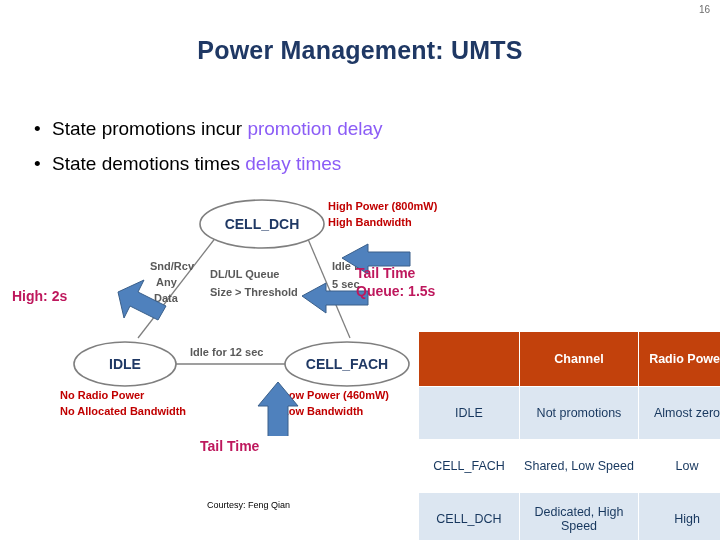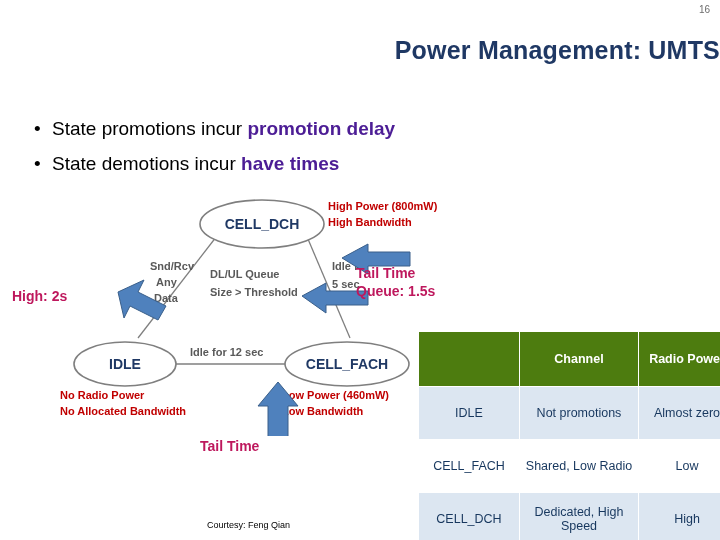--- a/index.html
+++ b/index.html
@@ -24,21 +24,21 @@
     top: 4px;
     right: 10px;
     font-size: 10px;
     color: #6d6d6d;
   }
   .title {
     position: absolute;
     top: 36px;
     left: 0;
     width: 720px;
-    text-align: right;
+    text-align: center;
     font-size: 25px;
     font-weight: bold;
     color: #1f3864;
     letter-spacing: 0.2px;
   }
   .bullets {
     position: absolute;
     top: 116px;
     left: 34px;
     width: 640px;
@@ -52,22 +52,22 @@
     line-height: 1.35;
   }
   .bullet .dot {
     position: absolute;
     left: 0;
     top: 0;
     font-size: 19px;
     line-height: 1.35;
   }
   .bullet .hl {
-    color: #4c1d95;
-    font-weight: bold;
+    color: #8b5cf6;
+    font-weight: normal;
   }
 
   
   .diagram {
     position: absolute;
     left: 50px;
     top: 186px;
     width: 390px;
     height: 240px;
   }
@@ -102,21 +102,20 @@
   }
   #annot-delay2 { left: 12px; top: 288px; }
   #annot-tail15 { left: 356px; top: 265px; }
   #annot-tailtime-bottom { left: 200px; top: 438px; }
   .courtesy {
     position: absolute;
     left: 207px;
     top: 500px;
     font-size: 9px;
     color: #000000;
-    margin-top: 20px;
   }
 
   
   .table-wrap {
     position: absolute;
     left: 418px;
     top: 331px;
     width: 290px;
   }
   table.stat {
@@ -125,21 +124,21 @@
     table-layout: fixed;
   }
   table.stat th, table.stat td {
     border: 1px solid #ffffff;
     padding: 5px 4px;
     text-align: center;
     font-size: 12.5px;
     vertical-align: middle;
   }
   table.stat thead th {
-    background: #4d7c0f;
+    background: #c2410c;
     color: #ffffff;
     font-weight: bold;
     height: 44px;
   }
   table.stat tbody td {
     background: #dce6f1;
     color: #17375e;
     height: 42px;
   }
   table.stat tbody tr.alt td {
@@ -158,21 +157,21 @@
 
   <div class="title">Power Management: UMTS</div>
 
   <div class="bullets">
     <div class="bullet">
       <span class="dot">•</span>
       <span>State promotions incur </span><span class="hl">promotion delay</span>
     </div>
     <div class="bullet">
       <span class="dot">•</span>
-      <span>State demotions incur </span><span class="hl">have times</span>
+      <span>State demotions times </span><span class="hl">delay times</span>
     </div>
   </div>
 
   <div class="diagram">
     <svg width="390" height="250" viewBox="0 0 390 250" xmlns="http://www.w3.org/2000/svg">
 
       <g stroke="#7f7f7f" stroke-width="1.3" fill="none">
         <line x1="88" y1="152" x2="170" y2="46"></line>
         <line x1="255" y1="46" x2="300" y2="152"></line>
         <line x1="118" y1="178" x2="250" y2="178"></line>
@@ -249,21 +248,21 @@
         </tr>
       </thead>
       <tbody>
         <tr>
           <td class="col1">IDLE</td>
           <td class="col2">Not promotions</td>
           <td class="col3">Almost zero</td>
         </tr>
         <tr class="alt">
           <td class="col1">CELL_FACH</td>
-          <td class="col2">Shared, Low Radio</td>
+          <td class="col2">Shared, Low Speed</td>
           <td class="col3">Low</td>
         </tr>
         <tr>
           <td class="col1">CELL_DCH</td>
           <td class="col2">Dedicated, High Speed</td>
           <td class="col3">High</td>
         </tr>
       </tbody>
     </table>
   </div>

